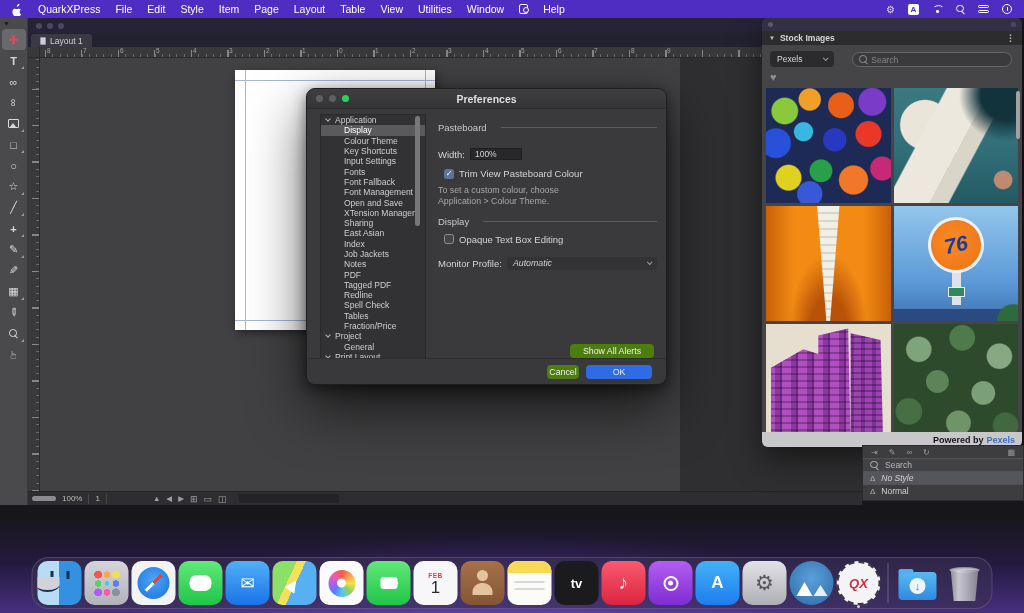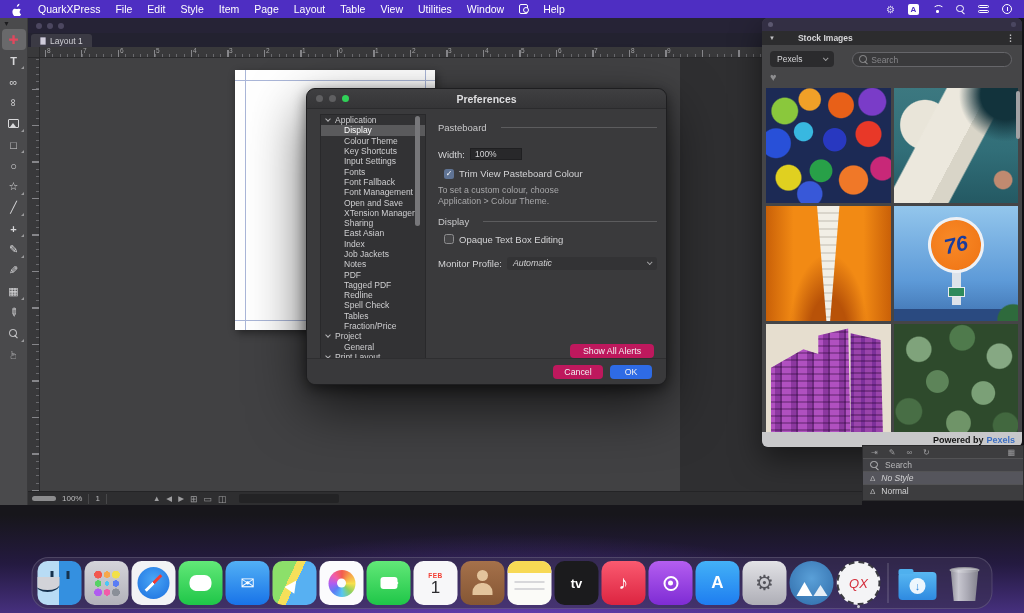--- a/index.html
+++ b/index.html
@@ -114,32 +114,32 @@
   .cb { width:10px; height:10px; border-radius:2.5px; flex:none; }
   .cb.on { background:#5f7394; color:#fff; font-size:8px; line-height:10px; text-align:center; }
   .cb.off { background:#454547; border:1px solid #8e8e90; }
   .note { font-size:8.8px; color:#a8a8aa; line-height:1.25; }
   .dropdown { width:150px; height:13px; background:#333335; border-radius:3px; display:flex; align-items:center;
     padding:0 6px; font-style:italic; color:#d0d0d2; position:relative; font-size:8.8px; }
   .dropdown .dchev { position:absolute; right:6px; width:4px; height:4px; border-right:1.3px solid #a2a2a4;
     border-bottom:1.3px solid #a2a2a4; transform:rotate(45deg) translateY(-1px); }
   .btn { border-radius:4px; font-size:8.8px; display:flex; align-items:center; justify-content:center;
     color:#f0f0f2; height:14px; }
-  .btn.gray { background:#be185d; }
+  .btn.gray { background:#4d7c0f; }
   .btn.blue { background:#2e6be5; }
   .prefs-bottom { position:absolute; left:0; right:0; bottom:0; height:26px; border-top:1px solid #2e2e30;
     background:#39393b; border-radius:0 0 9px 9px; display:flex; align-items:center; justify-content:flex-end; gap:7px; padding-right:14px; }
 
   
   .stock { position:absolute; left:762px; top:18px; width:260px; height:429px; background:#454547;
     border-radius:6px; box-shadow:0 12px 30px rgba(0,0,0,.5); z-index:40; overflow:hidden; }
   .stock-wintitle { height:13px; background:#332f44; display:flex; align-items:center; padding:0 6px; }
   .stock-wintitle .dot { width:5px; height:5px; border-radius:50%; background:#5c5870; }
   .stock-wintitle .rdot { margin-left:auto; width:5px; height:5px; border-radius:2px; background:#4a4660; }
-  .stock-head { height:14px; background:#2c2c2e; display:flex; align-items:center; padding:0 7px; gap:23px;
+  .stock-head { height:14px; background:#2c2c2e; display:flex; align-items:center; padding:0 7px; gap:5px;
     font-size:8.5px; font-weight:bold; color:#d6d6d8; }
   .stock-head .tri { font-size:6px; color:#c0c0c2; }
   .stock-head .kebab { margin-left:auto; color:#c0c0c2; font-size:9px; letter-spacing:0; }
   .provider { position:absolute; left:8px; top:33px; width:64px; height:16px; background:#2b2b2d; border-radius:4px;
     display:flex; align-items:center; padding:0 7px; font-size:8.5px; color:#d8d8da; }
   .provider .dchev { margin-left:auto; width:4px; height:4px; border-right:1.2px solid #a0a0a2; border-bottom:1.2px solid #a0a0a2; transform:rotate(45deg) translateY(-1px); }
   .stock-search { position:absolute; left:90px; right:10px; top:34px; height:15px; border:1px solid #66666a;
     border-radius:8px; background:#3a3a3c; display:flex; align-items:center; padding:0 6px; gap:4px; color:#909092; }
   .stock-search input { background:transparent; border:none; outline:none; color:#c8c8ca; font-size:8.5px; width:100%;
     font-family:"Liberation Sans",sans-serif; }
@@ -282,21 +282,21 @@
   .podring::after { content:""; position:absolute; left:50%; top:50%; transform:translate(-50%,-50%);
     width:5px; height:5px; border-radius:50%; background:#fff; }
   .d-appstore { background:linear-gradient(#43b1f7,#1e7df0); color:#fff; font-weight:bold; font-size:17px; }
   .d-settings { background:linear-gradient(#e2e2e6,#aeaeb6); color:#55555c; font-size:21px; }
   .d-mountain { background:radial-gradient(circle at 50% 40%,#5aa0d8,#2e6aa8); border-radius:50%; overflow:hidden; }
   .d-mountain::before { content:""; position:absolute; left:7px; bottom:9px; width:0; height:0;
     border-left:8px solid transparent; border-right:8px solid transparent; border-bottom:14px solid #fff; }
   .d-mountain::after { content:""; position:absolute; right:6px; bottom:9px; width:0; height:0;
     border-left:7px solid transparent; border-right:7px solid transparent; border-bottom:11px solid #e6eef6; }
   .d-qx { background:#f4f4f6; border-radius:50%; border:2.5px dashed #3a3a40; color:#d42e3c;
-    font-weight:normal; font-size:13px; font-style:italic; }
+    font-weight:bold; font-size:13px; font-style:italic; }
   .d-downloads { background:transparent; }
   .folder { width:38px; height:28px; background:linear-gradient(#58b8f2,#2e8ae0); border-radius:4px; position:relative; margin-top:5px; }
   .folder::before { content:""; position:absolute; left:0; top:-3px; width:15px; height:5px; background:#4fb0ee; border-radius:2px 2px 0 0; }
   .folder .dl { position:absolute; left:50%; top:50%; transform:translate(-50%,-50%); width:16px; height:16px;
     border-radius:50%; background:rgba(255,255,255,.9); color:#2e8ae0; font-size:11px; display:flex; align-items:center; justify-content:center; }
   .d-trash { background:transparent; }
   .bin { width:30px; height:36px; position:relative; }
   .bin::before { content:""; position:absolute; left:0; top:2px; width:100%; height:6px; border-radius:50%;
     background:#c9c9d1; box-shadow:inset 0 1px 2px rgba(0,0,0,.35); }
   .bin::after { content:""; position:absolute; left:0; top:5px; width:100%; height:31px;
@@ -578,22 +578,22 @@
       <span>Monitor Profile:</span>
       <span class="dropdown">
         <span>Automatic</span>
         <span class="dchev"></span>
       </span>
     </div>
     <div class="btn gray" style="position:absolute; right:3px; bottom:3px; width:84px;">Show All Alerts</div>
   </div>
 
   <div class="prefs-bottom">
-    <div class="btn gray" style="width:50px">Cancel</div>
-    <div class="btn blue" style="width:42px">OK</div>
+    <div class="btn gray" style="width:32px">Cancel</div>
+    <div class="btn blue" style="width:66px">OK</div>
   </div>
 </div>
 
 <div class="stock">
   <div class="stock-wintitle">
     <span class="dot"></span>
     <span class="rdot"></span>
   </div>
   <div class="stock-head">
     <span class="tri">▼</span>

